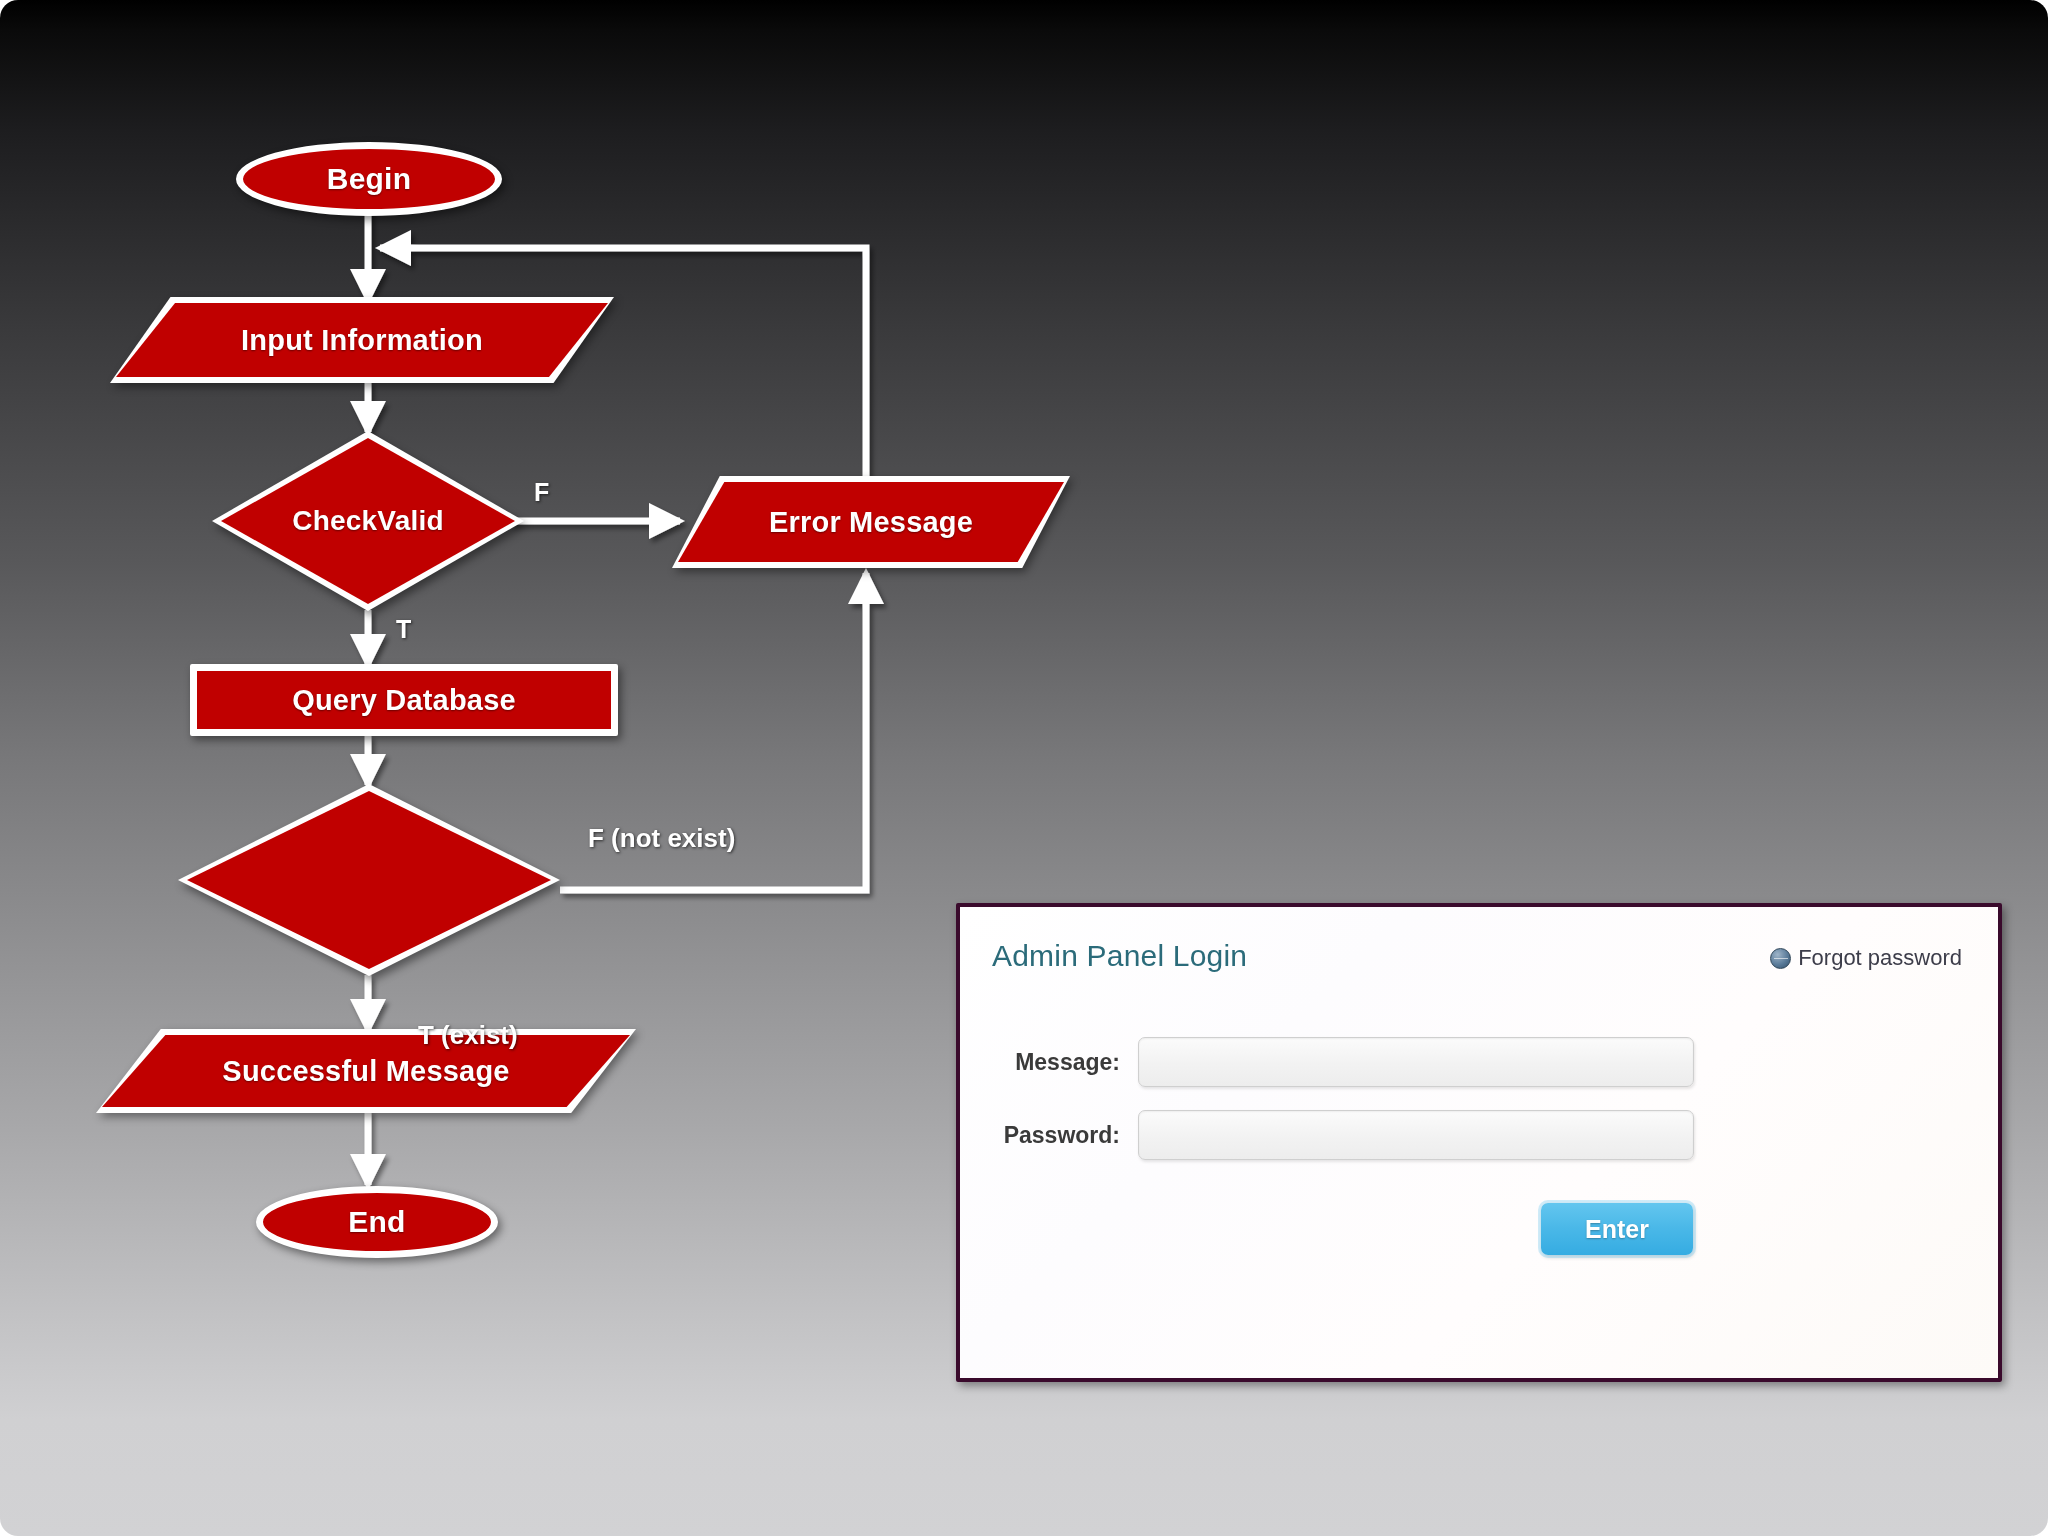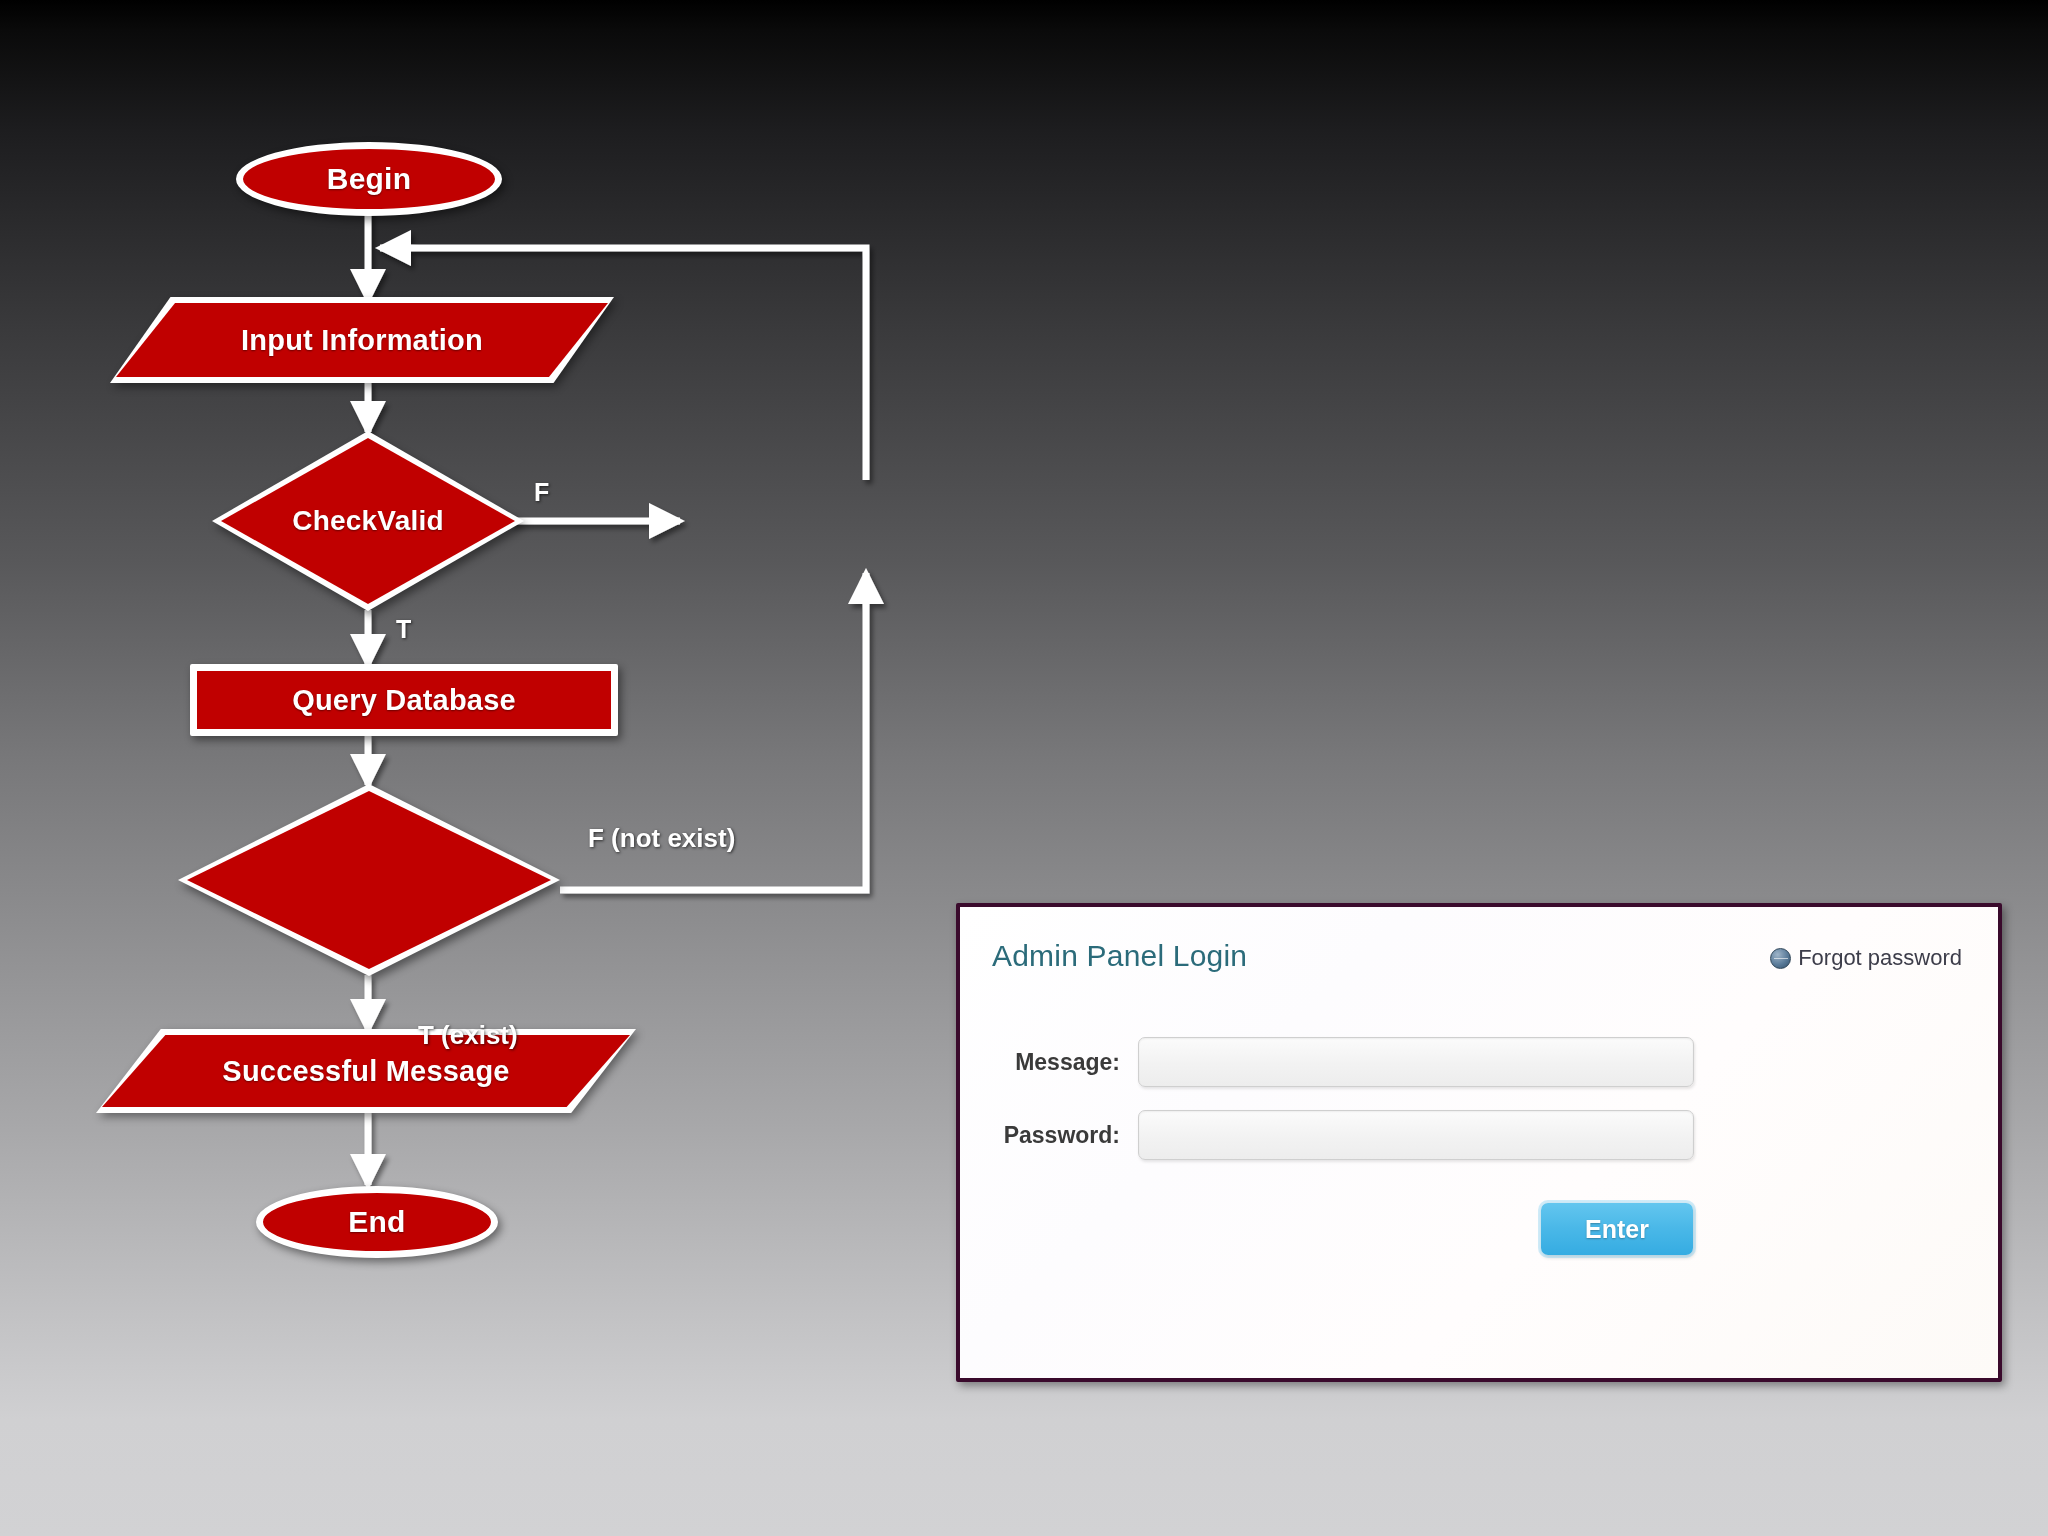--- a/index.html
+++ b/index.html
@@ -18,20 +18,21 @@
         #0a0a0a 30px,
         #1d1d1f 130px,
         #3a3a3c 330px,
         #58585a 560px,
         #78787a 760px,
         #929294 960px,
         #a8a8aa 1130px,
         #c4c4c6 1330px,
         #d0d0d2 1420px,
         #d2d2d4 1536px);
+    border-radius: 18px;
   }
 
   
   #flow {
     position: absolute;
     left: 0; top: 0;
     width: 1200px; height: 1330px;
   }
   .node {
     position: absolute;
@@ -238,20 +239,25 @@
       <span class="io-fill"></span>
       <span class="io-text">Input Information</span>
     </div>
 
     <div class="node decision" style="left:212px; top:431px; width:312px; height:180px; font-size:28px;">
       <span class="dec-inner"></span>
       <span class="dec-fill"></span>
       <span class="dec-text">CheckValid</span>
     </div>
 
+    <div class="node io" style="left:672px; top:476px; width:398px; height:92px; font-size:29px;">
+      <span class="io-inner"></span>
+      <span class="io-fill"></span>
+      <span class="io-text">Error Message</span>
+    </div>
 
     <div class="node process" style="left:190px; top:664px; width:428px; height:72px; font-size:29px;">
       <span>Query Database</span>
     </div>
 
     <div class="node decision" style="left:178px; top:784px; width:382px; height:192px; font-size:28px;">
       <span class="dec-inner"></span>
       <span class="dec-fill"></span>
     </div>
 

